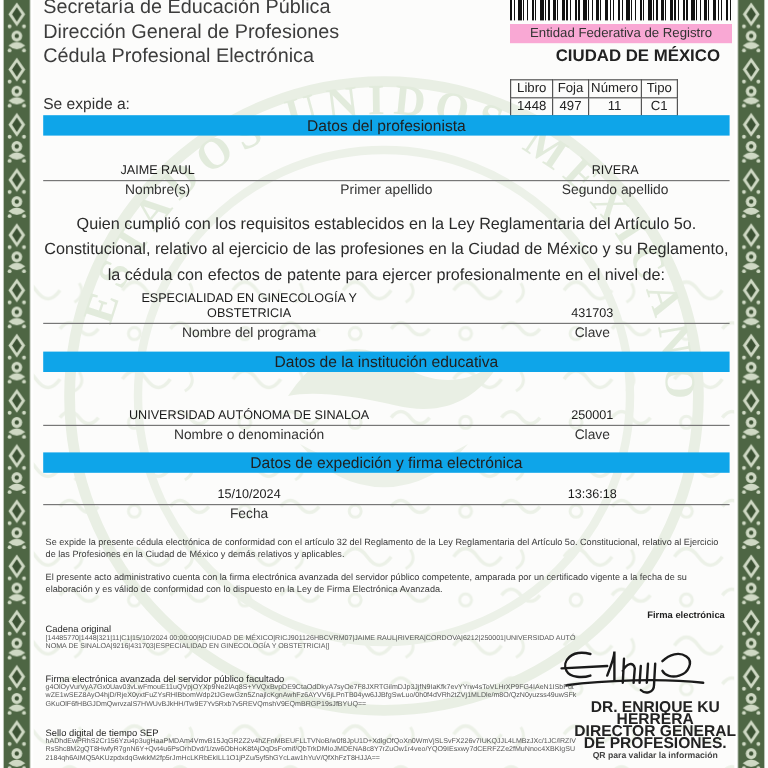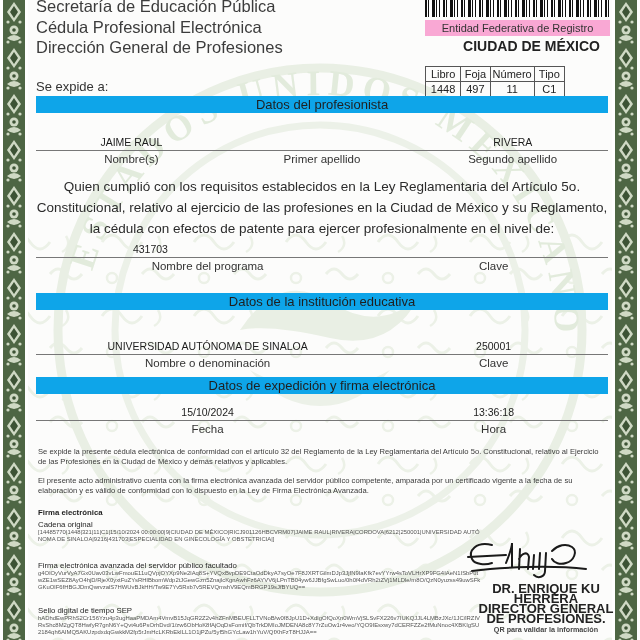--- a/index.html
+++ b/index.html
@@ -48,21 +48,21 @@
   .colL { width:60%; display:flex; justify-content:center; }
   .colR { width:40%; }
   .colL .inner { max-width:230px; }
 
   .legal-par { position:absolute; left:36px; top:176px; width:572px; text-align:center; font-size:13.5px; line-height:21px; color:#2b2b2b; }
 
   .fineprint { position:absolute; left:38px; width:566px; font-size:7.6px; line-height:10px; color:#3a3a3a; }
   .tiny-block { position:absolute; left:38px; width:444px; color:#3a3a3a; }
   .tiny-block .tb-label { font-size:7.8px; font-weight:normal; color:#1f1f1f; }
   .tiny-block .tb-text { font-size:5.9px; line-height:7px; word-break:break-all; color:#555; }
-  .firma-title { position:absolute; left:38px; width:566px; text-align:left; font-size:7.8px; font-weight:bold; color:#1f1f1f; }
+  .firma-title { position:absolute; left:38px; width:566px; text-align:right; font-size:7.8px; font-weight:bold; color:#1f1f1f; }
 
   .signature { position:absolute; left:462px; top:533px; }
   .signer { position:absolute; left:468px; top:584px; width:156px; text-align:center; font-size:13px; font-weight:bold; color:#222; line-height:10px; }
   .qr-label { position:absolute; left:468px; top:625px; width:156px; text-align:center; font-size:7.2px; font-weight:bold; color:#444; }
 </style>
 </head>
 <body>
 
 <svg class="watermark" viewBox="0 0 640 640" aria-hidden="true">
   <defs>
@@ -116,22 +116,22 @@
       <circle cx="20" cy="22" r="1.6" fill="#cfd9c4"></circle>
       <circle cx="8" cy="42" r="1.6" fill="#cfd9c4"></circle>
       <circle cx="20" cy="42" r="1.6" fill="#cfd9c4"></circle>
     </pattern>
   </defs>
   <rect width="28" height="640" fill="url(#bp-r)"></rect>
 </svg>
 
 <div class="doc-header">
   <div>Secretaría de Educación Pública</div>
+  <div>Dirección General de Profesiones</div>
   <div>Cédula Profesional Electrónica</div>
-  <div>Dirección General de Profesiones</div>
 </div>
 
 <div class="registry">
   <div class="barcode"></div>
   <div class="registry-label">Entidad Federativa de Registro</div>
   <div class="registry-state">CIUDAD DE MÉXICO</div>
   <table class="registry-table">
     <tbody>
         <tr>
       <td style="width:27%">Libro</td>
@@ -162,20 +162,23 @@
     <div class="lab col3">Nombre(s)</div>
     <div class="lab col3">Primer apellido</div>
     <div class="lab col3">Segundo apellido</div>
   </div>
 </div>
 
 <div class="legal-par">Quien cumplió con los requisitos establecidos en la Ley Reglamentaria del Artículo 5o. Constitucional, relativo al ejercicio de las profesiones en la Ciudad de México y su Reglamento, la cédula con efectos de patente para ejercer profesionalmente en el nivel de:</div>
 
 <div class="fields" style="top:243px">
   <div class="values">
+    <div class="val colL">
+        <div class="inner">ESPECIALIDAD EN GINECOLOGÍA Y OBSTETRICIA</div>
+      </div>
     <div class="val colR">431703</div>
   </div>
   <div class="labels">
     <div class="lab colL">Nombre del programa</div>
     <div class="lab colR">Clave</div>
   </div>
 </div>
 
 <div class="section-bar" style="top:293px">Datos de la institución educativa</div>
 
@@ -194,21 +197,20 @@
 
 <div class="section-bar" style="top:377px">Datos de expedición y firma electrónica</div>
 
 <div class="fields" style="top:406px">
   <div class="values">
     <div class="val colL">15/10/2024</div>
     <div class="val colR">13:36:18</div>
   </div>
   <div class="labels">
     <div class="lab colL">Fecha</div>
-    <div class="lab colR">Hora</div>
   </div>
 </div>
 
 <div class="fineprint" style="top:447px">Se expide la presente cédula electrónica de conformidad con el artículo 32 del Reglamento de la Ley Reglamentaria del Artículo 5o. Constitucional, relativo al Ejercicio de las Profesiones en la Ciudad de México y demás relativos y aplicables.</div>
 <div class="fineprint" style="top:476px">El presente acto administrativo cuenta con la firma electrónica avanzada del servidor público competente, amparada por un certificado vigente a la fecha de su elaboración y es válido de conformidad con lo dispuesto en la Ley de Firma Electrónica Avanzada.</div>
 
 <div class="firma-title" style="top:508px">Firma electrónica</div>
 
 <div class="tiny-block" style="top:520px">
   <div class="tb-label">Cadena original</div>

